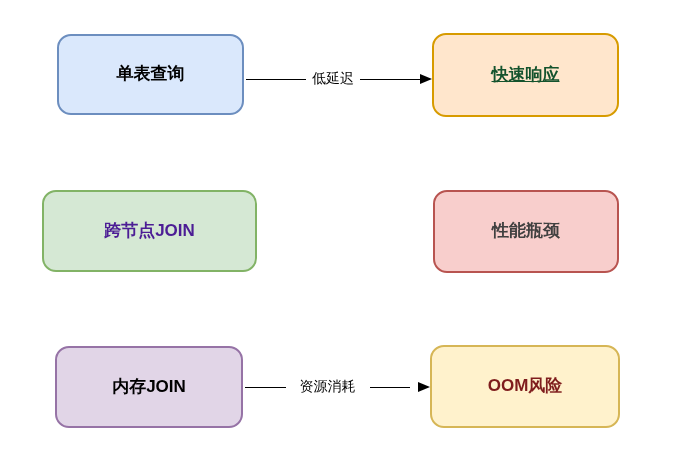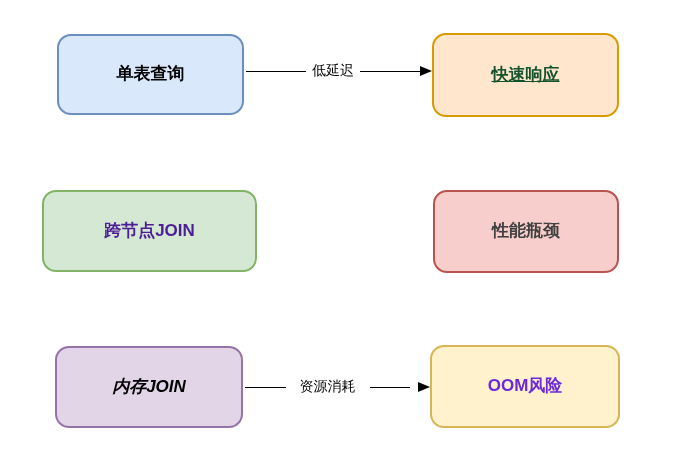--- a/index.html
+++ b/index.html
@@ -50,21 +50,21 @@
   .arrow-head {
     width: 0;
     height: 0;
     border-top: 5.5px solid transparent;
     border-bottom: 5.5px solid transparent;
     border-left: 12px solid #000;
     flex: 0 0 auto;
   }
   
   #node-r1-src { left: 57px;  top: 34px;  width: 187px; height: 81px; }
-  #conn-r1     { left: 246px; top: 60px;  width: 186px; }
+  #conn-r1     { left: 246px; top: 68px;  width: 186px; }
   #node-r1-tgt { left: 432px; top: 33px;  width: 187px; height: 84px; }
   
   #node-r2-src { left: 42px;  top: 190px; width: 215px; height: 82px; }
   #conn-r2     { left: 259px; top: 220px; width: 174px; }
   #node-r2-tgt { left: 433px; top: 190px; width: 186px; height: 83px; }
   
   #node-r3-src { left: 55px;  top: 346px; width: 188px; height: 82px; }
   #conn-r3     { left: 245px; top: 376px; width: 185px; gap: 8px; }
   #node-r3-tgt { left: 430px; top: 345px; width: 190px; height: 83px; }
 </style>
@@ -86,26 +86,26 @@
     <span>快速响应</span>
   </div>
 
   <div class="node" id="node-r2-src" style="background-color: rgb(213, 232, 212); border-color: rgb(130, 179, 102); color: #4c1d95;">
     <span>跨节点JOIN</span>
   </div>
   <div class="node" id="node-r2-tgt" style="background-color: rgb(248, 206, 204); border-color: rgb(184, 84, 80); color: #404040;">
     <span>性能瓶颈</span>
   </div>
 
-  <div class="node" id="node-r3-src" style="background-color: rgb(225, 213, 231); border-color: rgb(150, 115, 166); color: rgb(0, 0, 0); font-style: italic;">
+  <div class="node" id="node-r3-src" style="background-color: rgb(225, 213, 231); border-color: rgb(150, 115, 166); color: rgb(0, 0, 0);">
     <span>内存JOIN</span>
   </div>
   <div class="connector" id="conn-r3">
     <span class="line-seg" style="border-top-color: rgb(0, 0, 0);"></span>
     <span class="edge-label">资源消耗</span>
     <span class="line-seg" style="border-top-color: rgb(0, 0, 0);"></span>
     <span class="arrow-head" style="border-left-color: rgb(0, 0, 0);"></span>
   </div>
-  <div class="node" id="node-r3-tgt" style="background-color: rgb(255, 242, 204); border-color: rgb(214, 182, 86); color: #6d28d9;">
+  <div class="node" id="node-r3-tgt" style="background-color: rgb(255, 242, 204); border-color: rgb(214, 182, 86); color: #7f1d1d;">
     <span>OOM风险</span>
   </div>
 
 </div>
 
 </body></html>

